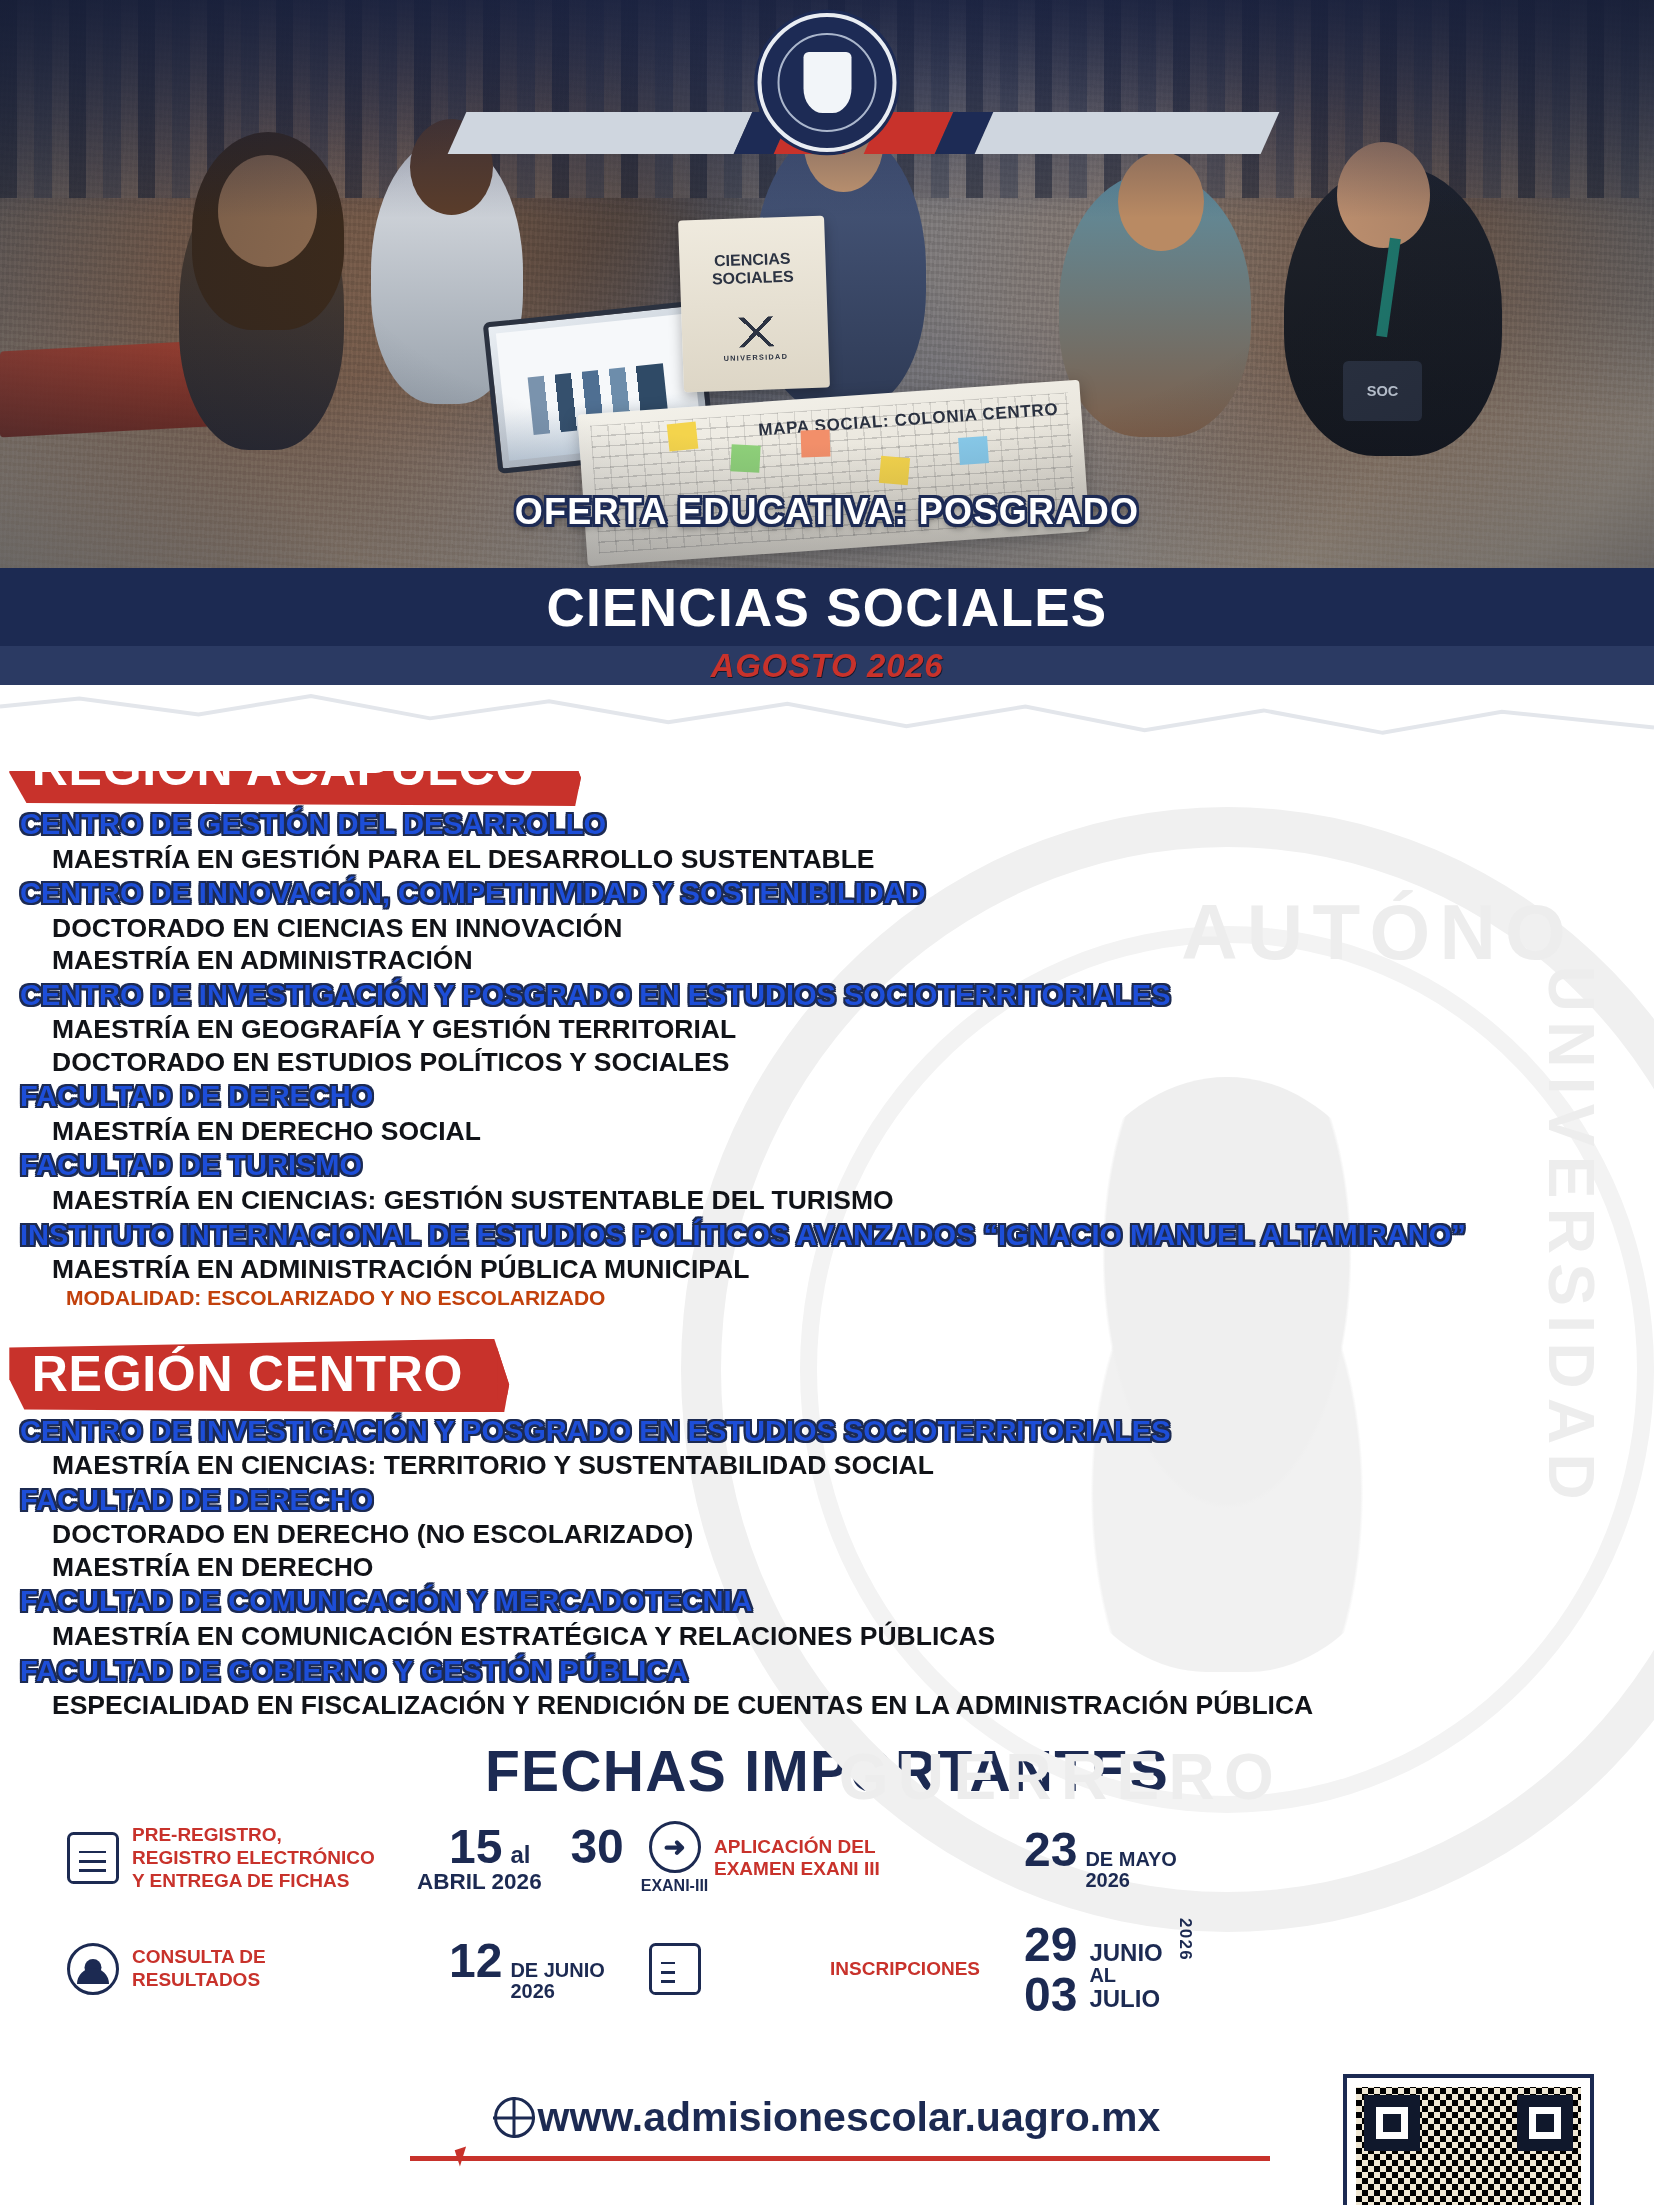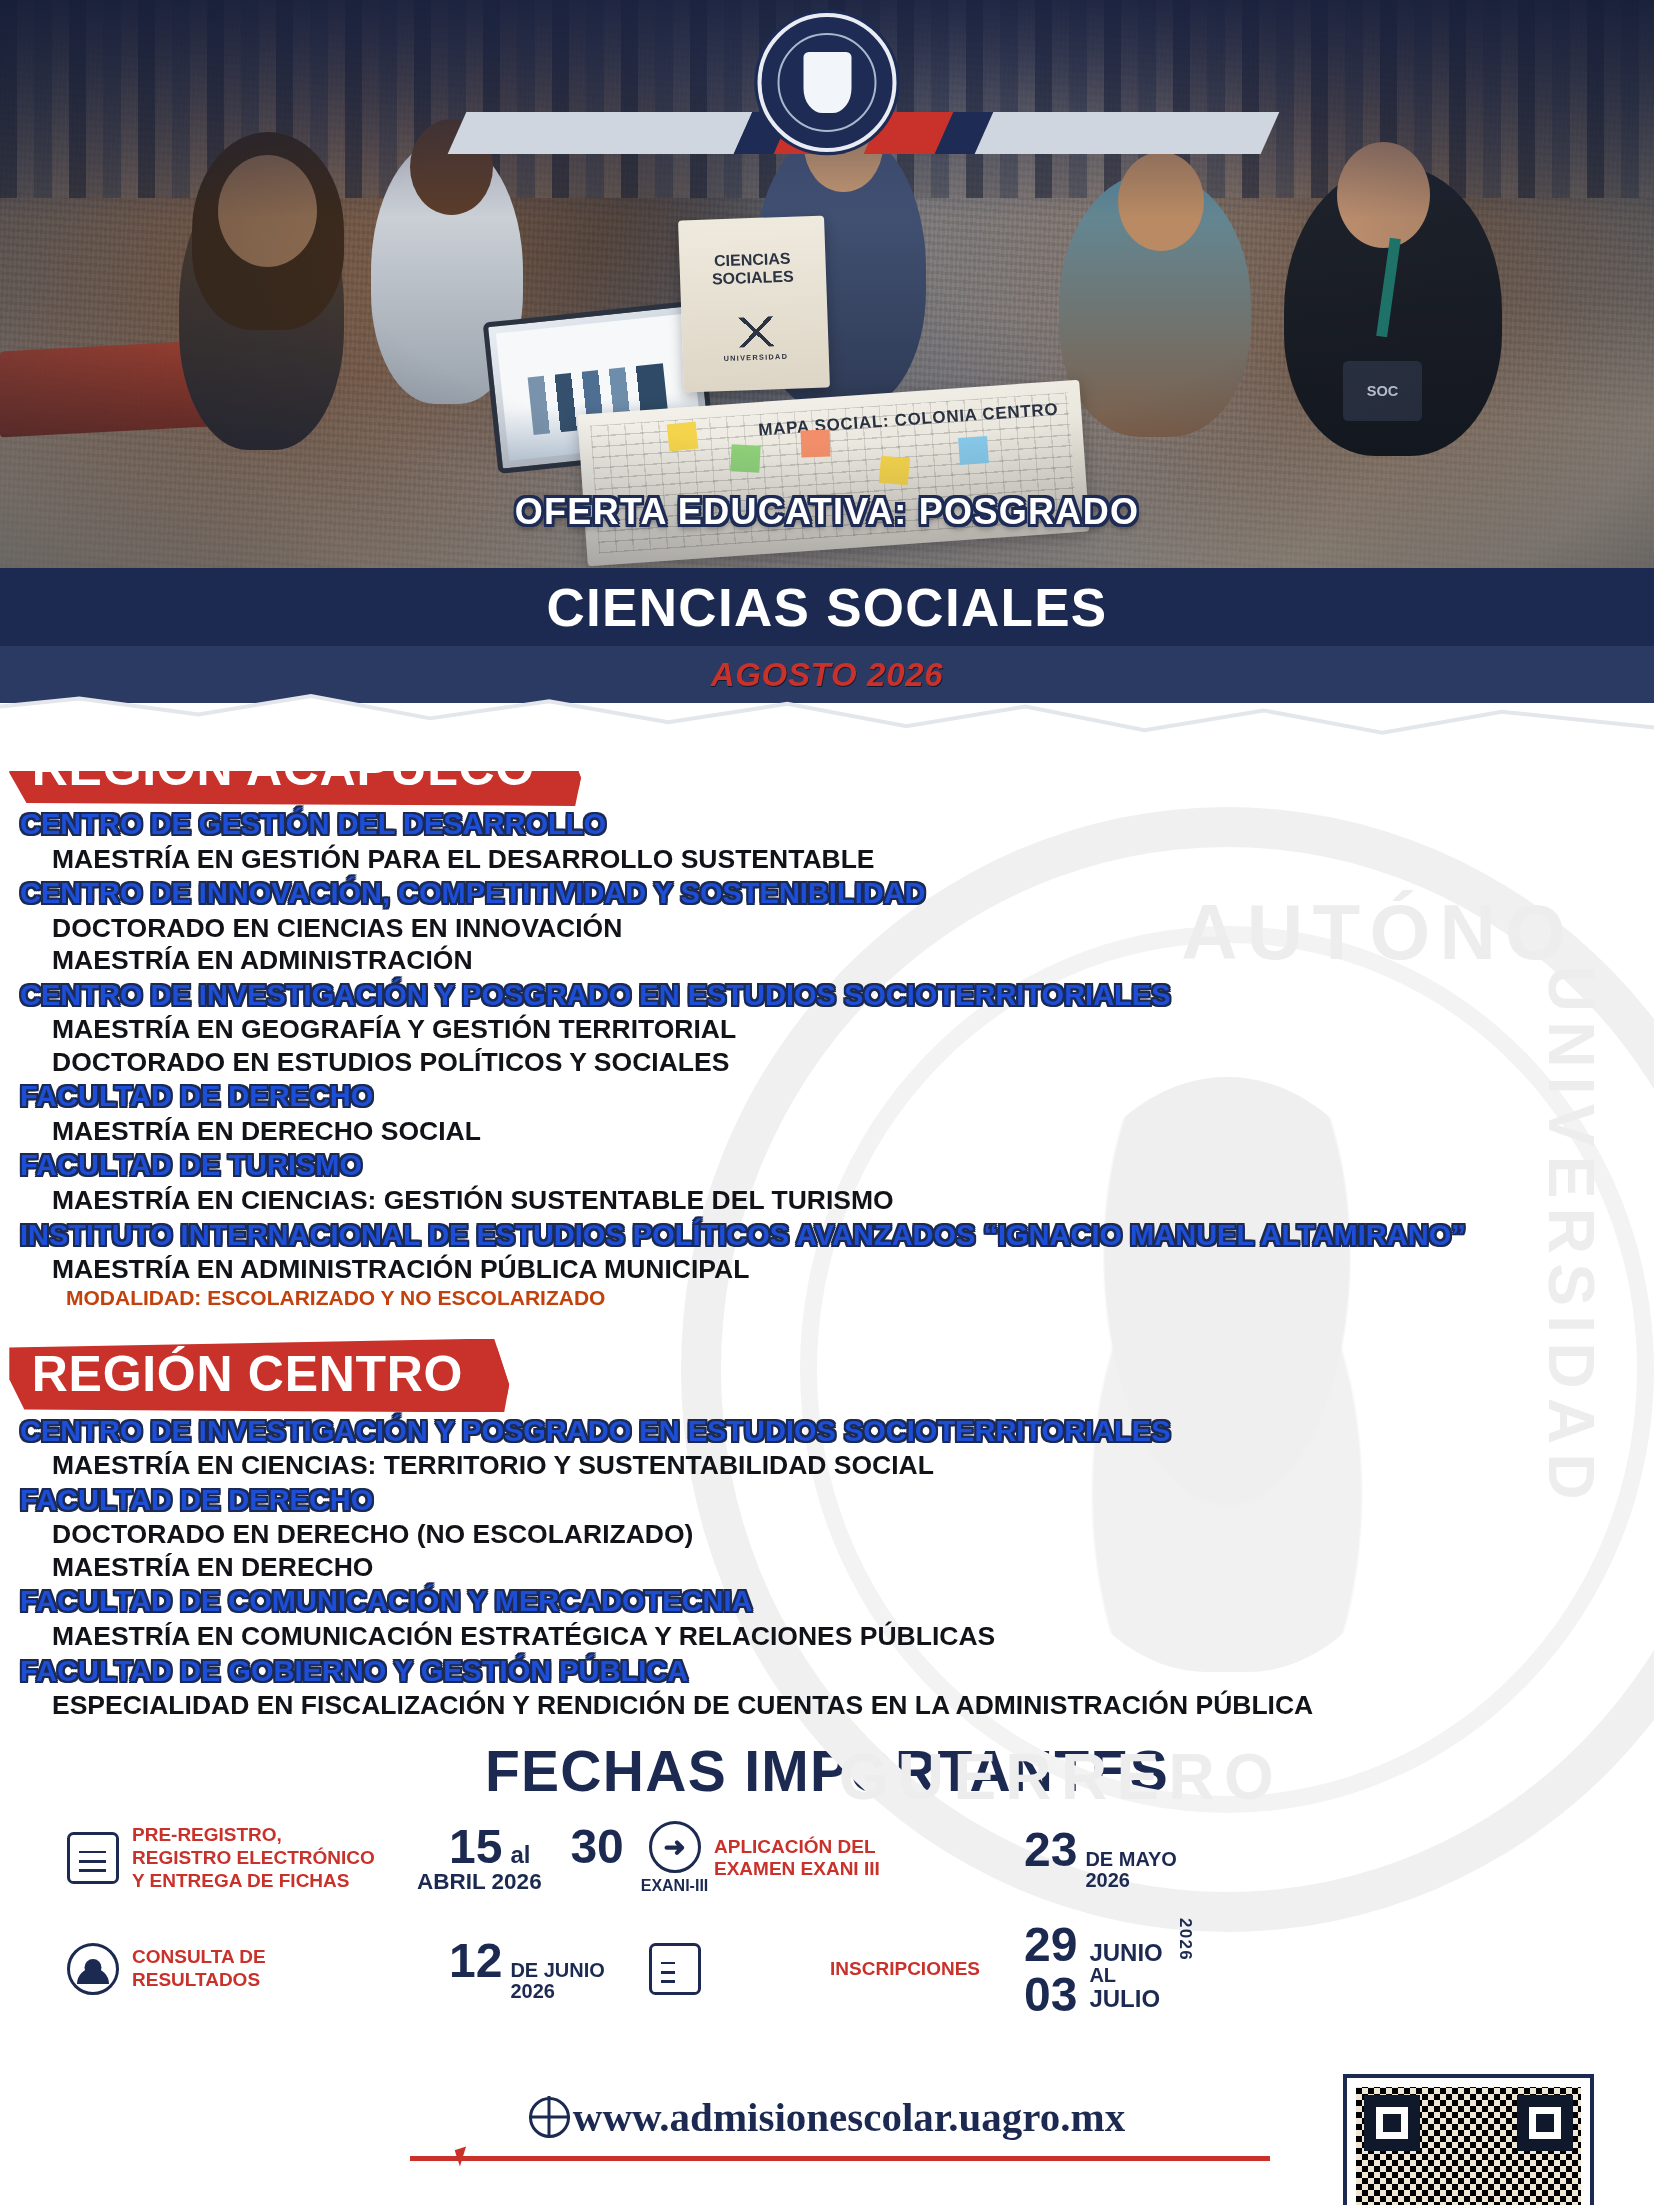--- a/index.html
+++ b/index.html
@@ -204,21 +204,21 @@
   }
   .band-blue {
     position: absolute; top: 568px; left: 0; width: 1654px; height: 78px;
     background: #1c2a52; display:flex; align-items:center; justify-content:center;
     z-index: 5;
   }
   .band-blue h2 {
     color: #ffffff; font-size: 53px; font-weight: 800; letter-spacing: 1.3px;
   }
   .band-date {
-    position: absolute; top: 646px; left: 0; width: 1654px; height: 57px;
+    position: absolute; top: 646px; left: 0; width: 1654px; height: 39px;
     background: #2b3a63; display:flex; align-items:center; justify-content:center;
     z-index: 4;
   }
   .band-date h3 {
     color:#c8322b; font-size: 33px; font-weight: 800; font-style: italic; letter-spacing:0.7px;
     text-shadow: 0.7px 0.7px 0 #10192f;
   }
   
   .torn {
     position:absolute; top:692px; left:0; width:1654px; height:79px; z-index:4;
@@ -327,21 +327,21 @@
       repeating-linear-gradient(90deg,#10182c 0 6px, #ffffff 6px 12px),
       repeating-linear-gradient(0deg,#10182c 0 6px, #ffffff 6px 12px);
     background-blend-mode: difference;
   }
   .qr-eye{ position:absolute; width:56px; height:56px; border:12px solid #10182c; background:#fff; }
   .qr-eye::after{ content:""; position:absolute; inset:6.6px; background:#10182c; }
   .qr-e1{ left:17px; top:17px; } .qr-e2{ right:17px; top:17px; }
 
   .url-bar {
     position:absolute; bottom: 64px; left:0; width:1654px; text-align:center; z-index:5;
-    display:flex; align-items:center; justify-content:center; gap: 3px; font-family: Liberation Serif, serif;
+    display:flex; align-items:center; justify-content:center; gap: 3px;
   }
   .url-bar .txt { color:#1c2a52; font-size:41px; font-weight:800; letter-spacing:0px; }
   .url-underline {
     position:absolute; bottom: 44px; left: 410px; width: 860px; height: 4.6px;
     background:#c8322b; z-index:5;
   }
   .globe {
     width: 41px; height: 41px; border-radius:50%;
     border: 3.3px solid #1c2a52; position:relative;
   }

